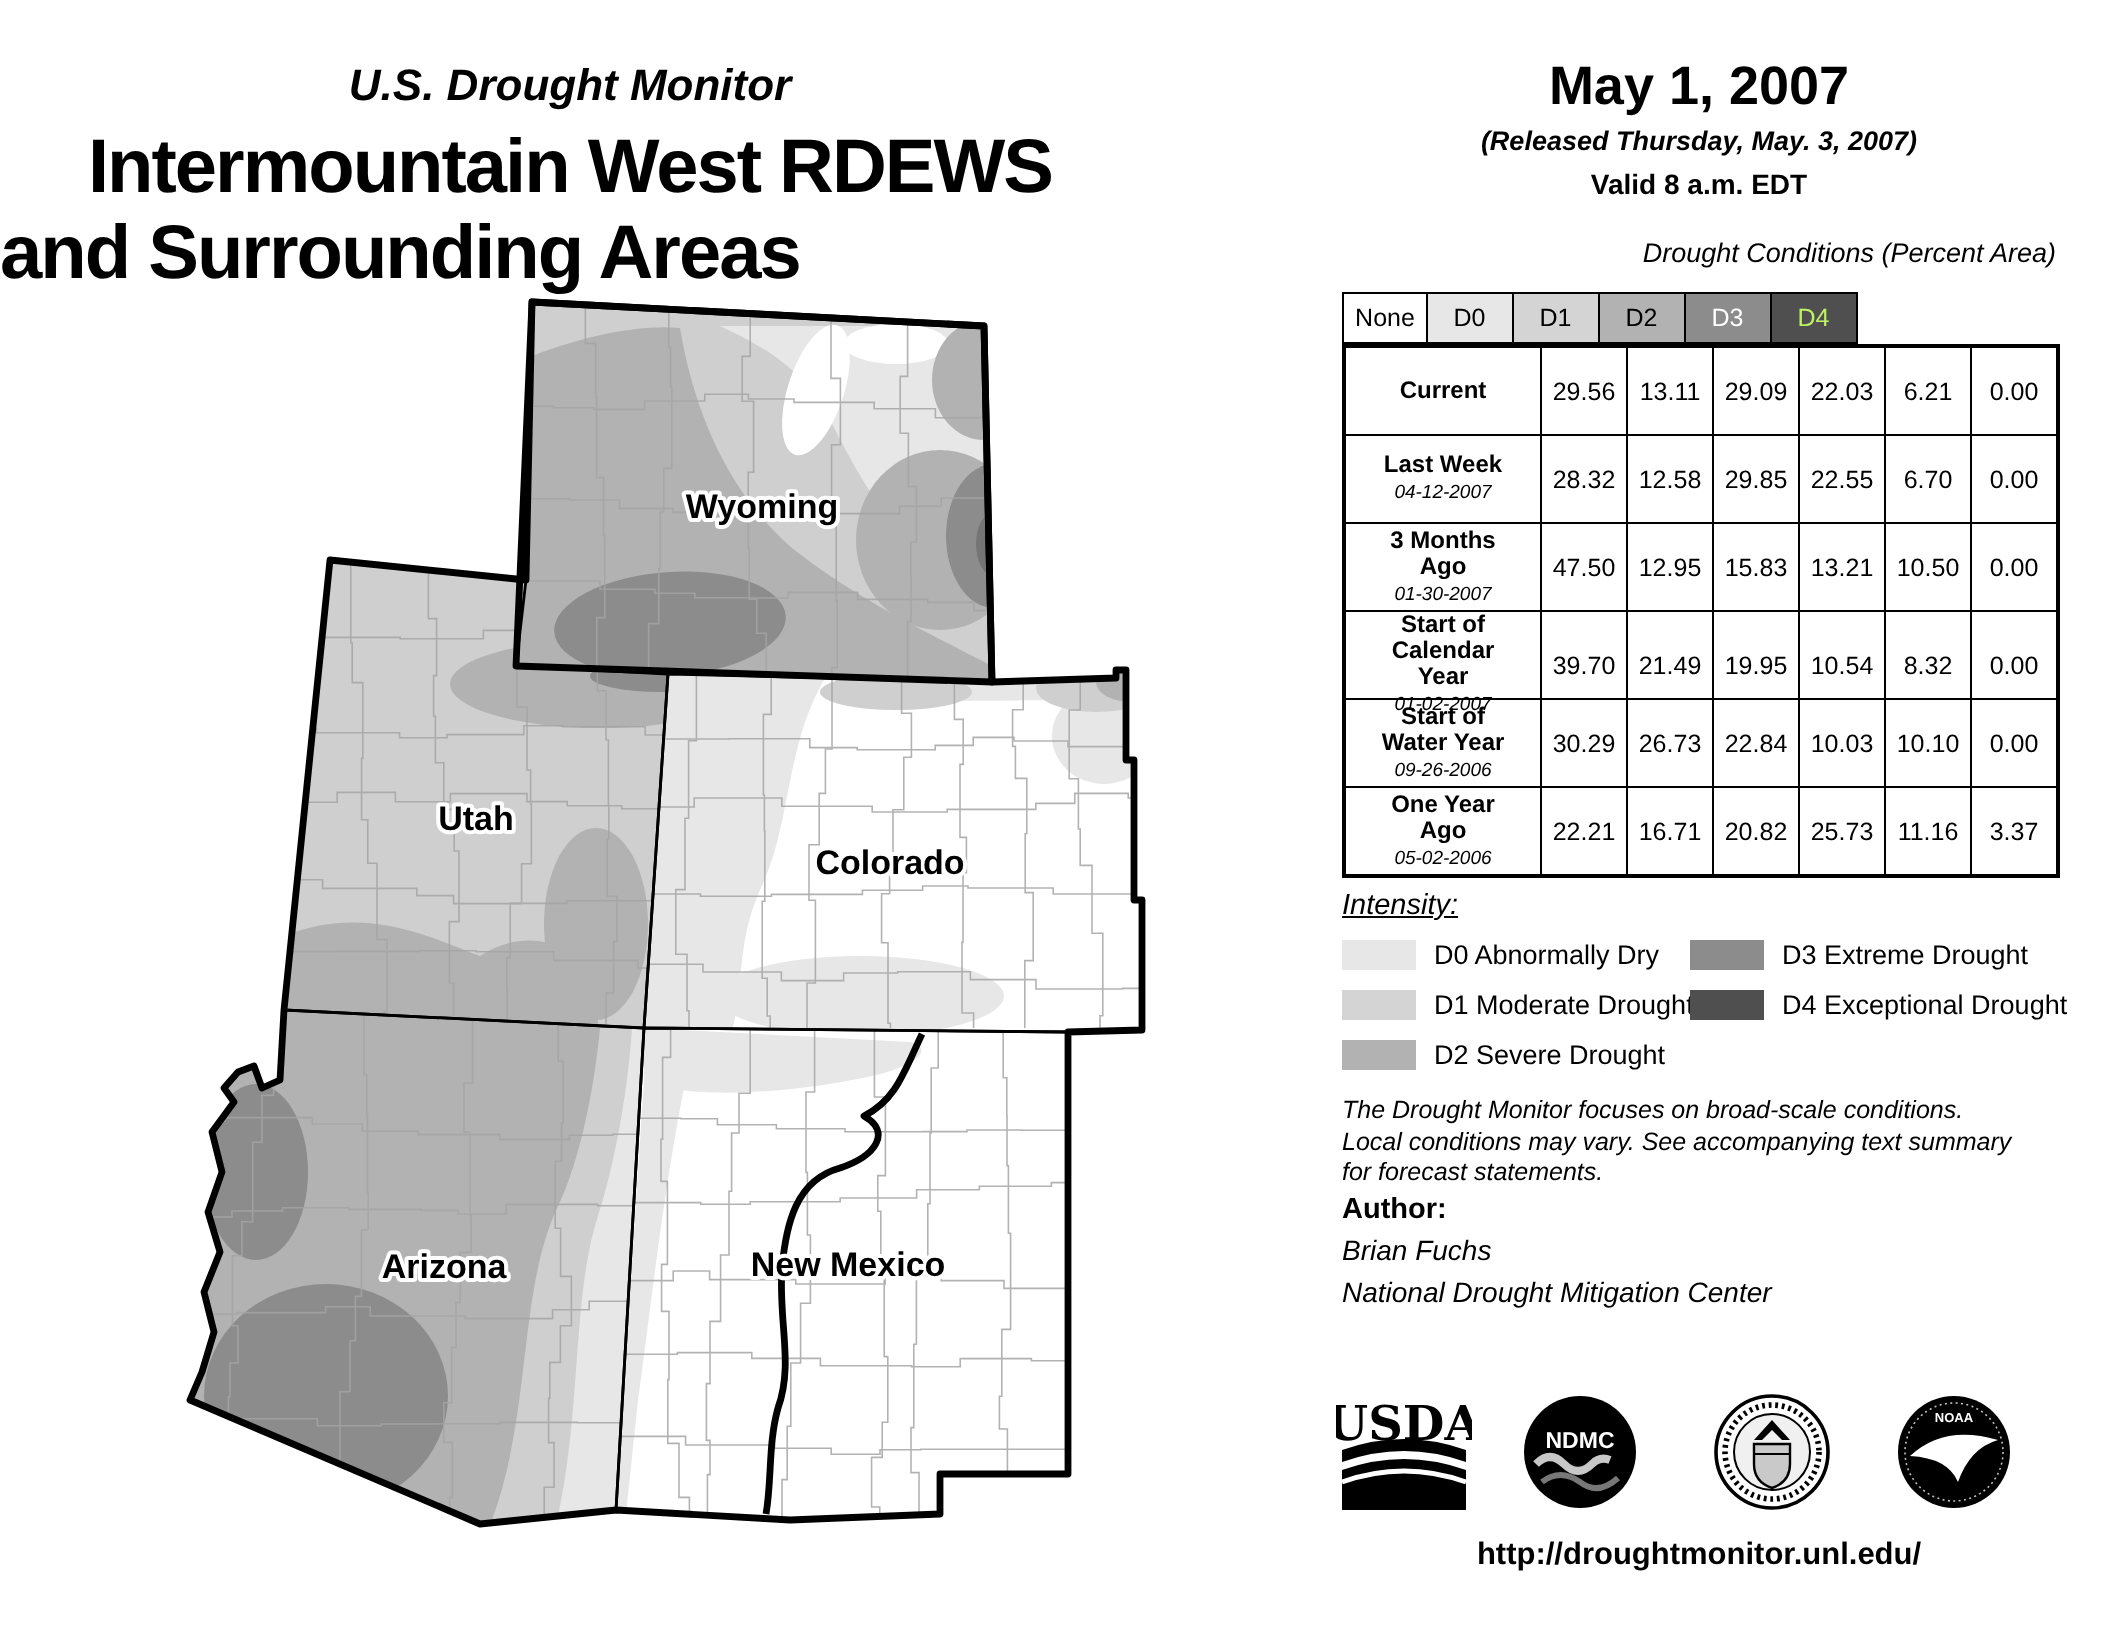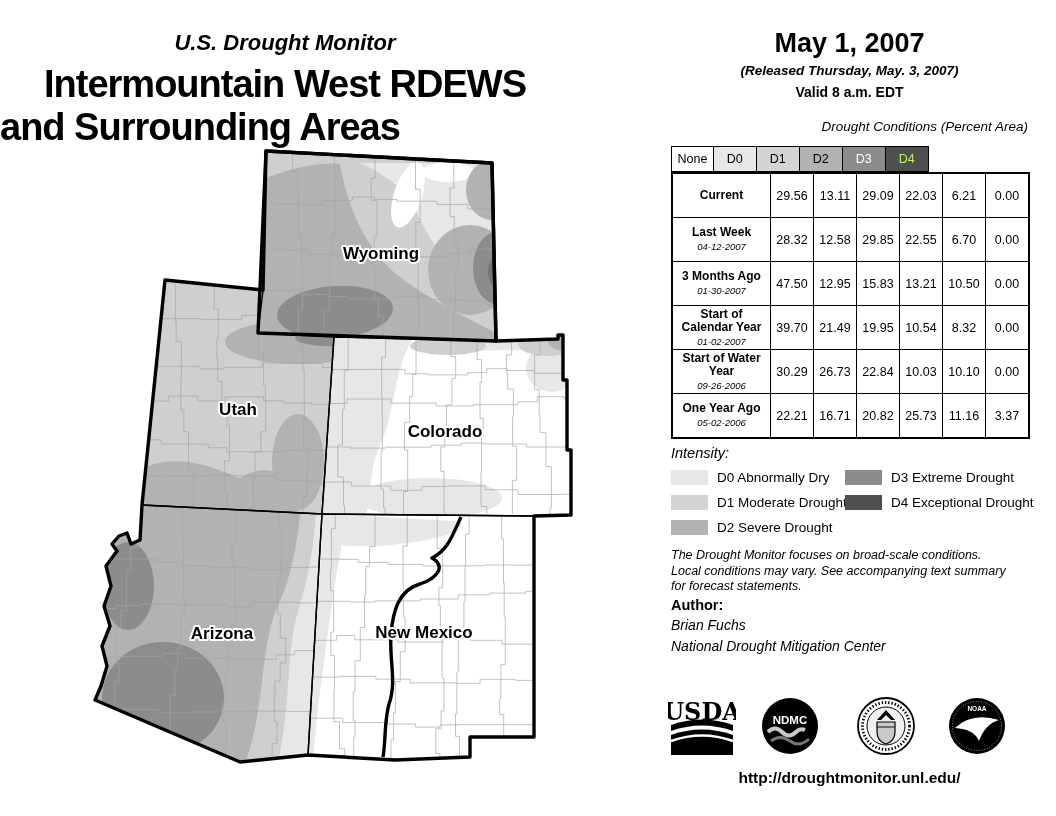--- a/index.html
+++ b/index.html
@@ -22,29 +22,29 @@
   .dm-table{left:671px;top:146px}
   .dm-hrow{display:grid;grid-template-columns:repeat(6,43px);width:258px}
   .dm-hcell{box-sizing:border-box;height:26px;border:1.5px solid #000;margin-left:-1.5px;
             display:flex;align-items:center;justify-content:center;font-size:12.5px}
   .dm-hcell:first-child{margin-left:0}
   .dm-body{border:2px solid #000;width:355px;background:#fff}
   .dm-row{display:grid;grid-template-columns:97px repeat(6,43px);height:43px;border-top:1px solid #000}
   .dm-row:first-child{border-top:none}
   .dm-row>div{border-left:1px solid #000;display:flex;align-items:center;justify-content:center}
   .dm-row>div:first-child{border-left:none}
-  .dm-label{flex-direction:column;line-height:13px;padding:0 2px;text-align:center}
+  .dm-label{flex-direction:column;line-height:13px;padding:0 14px;text-align:center}
   .lab{font-weight:bold;font-size:12px}
   .dat{font-style:italic;font-size:9.5px;margin-top:1px}
   .dm-cell{font-size:12.5px}
   .c-none{background:#ffffff}.c-d0{background:#e7e7e7}.c-d1{background:#d4d4d4}
   .c-d2{background:#b2b2b2}.c-d3{background:#8c8c8c;color:#fff}.c-d4{background:#4f4f4f;color:#bef264}
 
   
-  .intensity{left:671px;top:445px;font-style:italic;font-size:14.5px;}
+  .intensity{left:671px;top:445px;font-style:italic;font-size:14.5px;text-decoration:underline}
   .legend{left:671px;top:469px;width:360px;height:78px}
   .leg-item{position:absolute;display:flex;align-items:center;height:16px;white-space:nowrap}
   .leg-item .sw{width:37px;height:15px;margin-right:9px;flex:0 0 auto}
   .leg-item span.lbl{font-size:13.5px}
   .li0{left:0;top:0}.li1{left:0;top:25px}.li2{left:0;top:50px}
   .li3{left:174px;top:0}.li4{left:174px;top:25px}
 
   
   .notes{left:671px;top:548px;font-style:italic;font-size:12.5px;line-height:15.5px}
   .author-h{left:671px;top:597px;font-weight:bold;font-size:14.5px}

